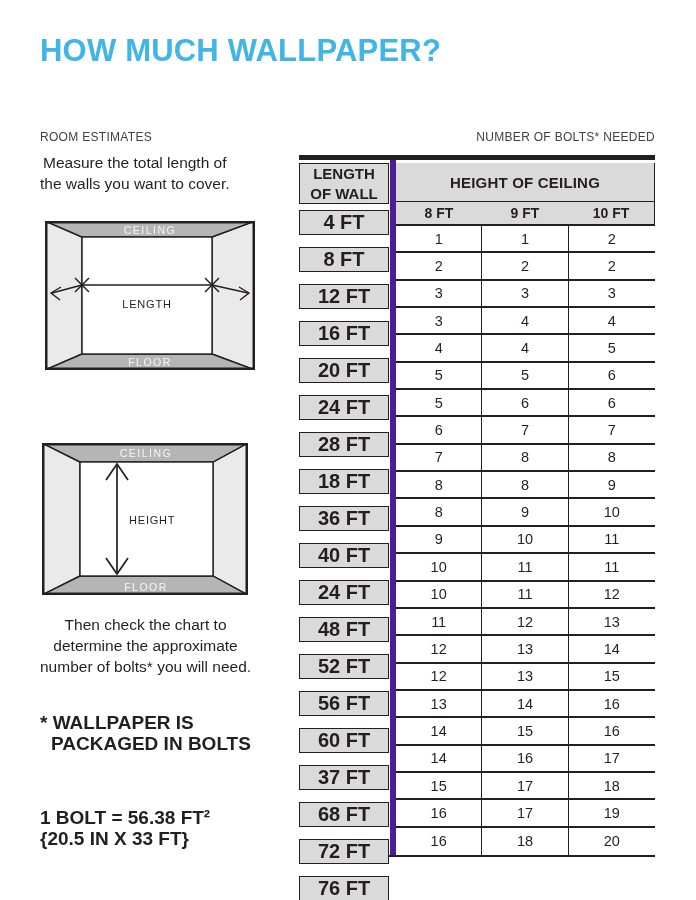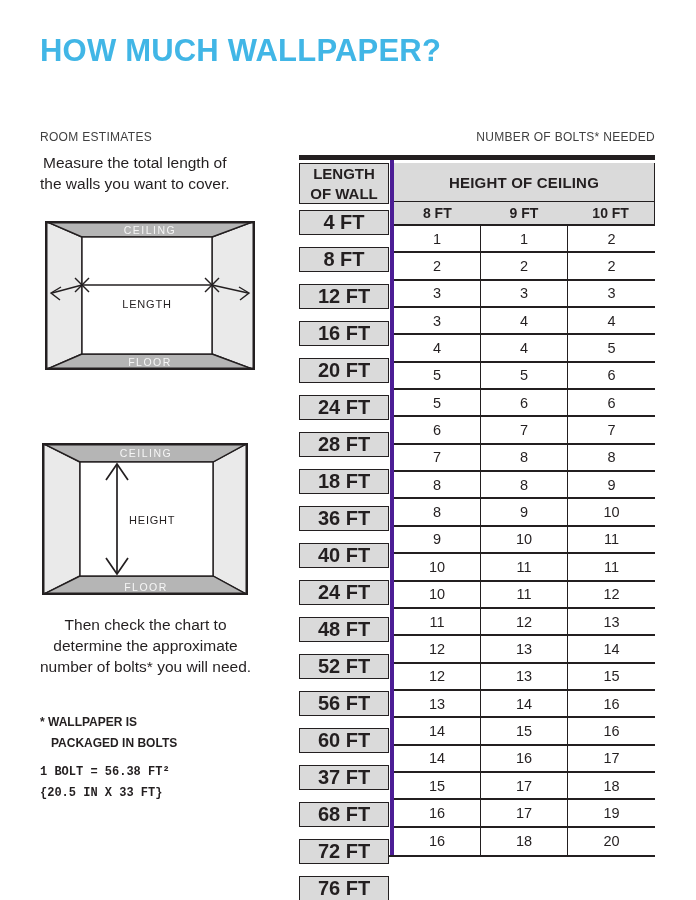--- a/index.html
+++ b/index.html
@@ -35,25 +35,25 @@
     font-size: 15.5px; line-height: 21px;
     white-space: pre-line;
     text-align: center;
   }
   .step1 { top: 152px; }
   .step2 { top: 387px; }
   .step3 { top: 614px; }
 
   .note {
     position: absolute; left: 40px;
-    font-size: 12px; line-height: 21px; font-weight: bold;
+    font-size: 19px; line-height: 21px; font-weight: bold;
     white-space: pre-line;
   }
   .footnote { top: 712px; padding-left: 11px; text-indent: -11px; }
-  .bolt-info { top: 762px; font-family: Liberation Mono, monospace; }
+  .bolt-info { top: 807px; }
 
   
   .diagram1 { position: absolute; left: 45px; top: 221px; }
   .diagram2 { position: absolute; left: 42px; top: 443px; }
   .diag-band-label { font-size: 10.5px; letter-spacing: 1.5px; fill: #f6f6f6; }
   .diag-dim-label  { font-size: 11px; letter-spacing: 0.8px; fill: #231f20; }
 
   
   .bolts-table {
     position: absolute; left: 299px; top: 155px;
@@ -79,21 +79,21 @@
   .wall-rows {
     flex: 1; display: grid;
     grid-template-rows: repeat(23, 1fr);
   }
   .wall-cell {
     margin-bottom: 12px;
     font-weight: bold; font-size: 20px;
   }
   .data-col {
     flex: 1; display: flex; flex-direction: column;
-    border-left: 4px solid #4c1d95;
+    border-left: 6px solid #4c1d95;
     padding-top: 3px;
   }
   .group-cell {
     height: 39px; background: #dadada;
     border-bottom: 1.5px solid #231f20;
     border-right: 1.5px solid #231f20;
     display: flex; align-items: center; justify-content: center;
     font-weight: bold; font-size: 15px; letter-spacing: 0.2px;
   }
   .subhead-row {

